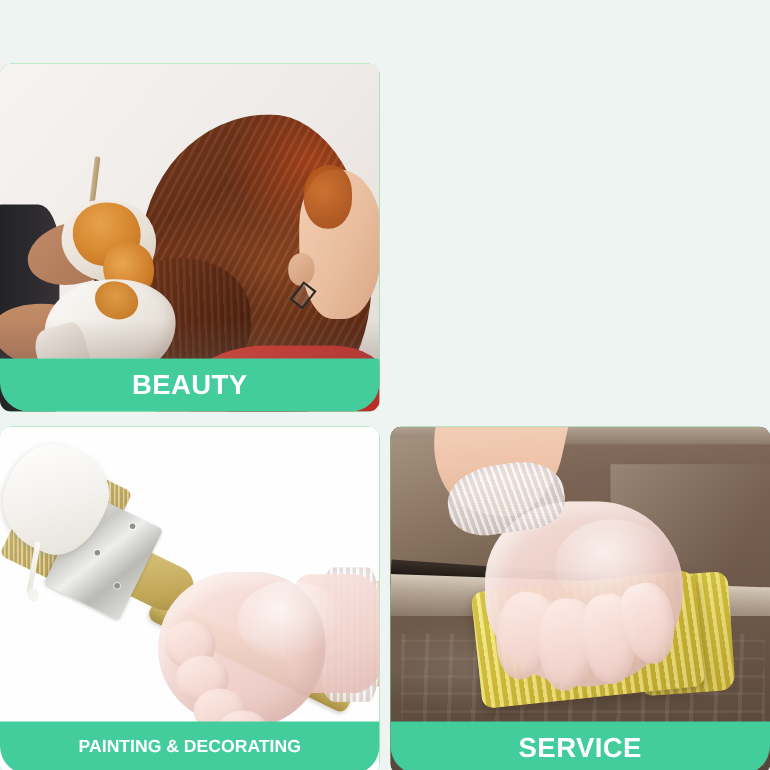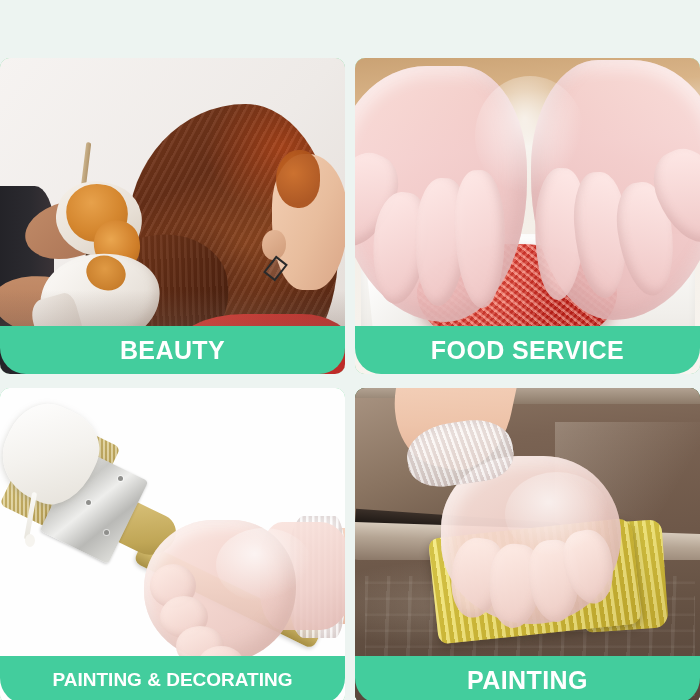--- a/index.html
+++ b/index.html
@@ -55,21 +55,21 @@
     border-bottom-right-radius:26px;
     display:flex;align-items:center;justify-content:center;
   }
   .banner span{
     color:#ffffff;
     font-weight:bold;
     font-size:25px;
     letter-spacing:0.4px;
     white-space:nowrap;
   }
-  .banner.wide span{font-size:19px;letter-spacing:0px;}
+  .banner.wide span{font-size:16px;letter-spacing:0px;}
 
   
   .p1{background:linear-gradient(160deg,#f3efec 0%,#ece7e3 45%,#e4ddd8 100%);}
   .p1 .wall{
     position:absolute;left:0;top:0;width:345px;height:316px;
     background:linear-gradient(130deg,#f6f3f1 0%,#eeeae7 55%,#e3dcd7 100%);
   }
   
   .p1 .torso{
     position:absolute;left:-26px;top:128px;width:80px;height:190px;
@@ -548,45 +548,20 @@
         <div class="glove-low"></div>
         <div class="dye-c"></div>
         <div class="glove-cuff"></div>
         <div class="shadow-bot"></div>
       </div>
       <div class="banner">
         <span>BEAUTY</span>
       </div>
     </div>
 
-    <div class="cell c2">
-      <div class="photo p2">
-        <div class="board"></div>
-        <div class="paper"></div>
-        <div class="paper-fold"></div>
-        <div class="patty"></div>
-        <div class="patty-tex"></div>
-        <div class="gl-l">
-          <div class="f thumb"></div>
-          <div class="f f1"></div>
-          <div class="f f2"></div>
-          <div class="f f3"></div>
-        </div>
-        <div class="gl-r">
-          <div class="f f1"></div>
-          <div class="f f2"></div>
-          <div class="f f3"></div>
-          <div class="f thumb"></div>
-        </div>
-        <div class="gl-gloss"></div>
-      </div>
-      <div class="banner">
-        <span>FOOD SERVICE</span>
-      </div>
-    </div>
 
     <div class="cell c3">
       <div class="photo p3">
         <div class="bg"></div>
         <div class="handle"></div>
         <div class="handle-hole"></div>
         <div class="neck"></div>
         <div class="bristles"></div>
         <div class="bristles-tex"></div>
         <div class="ferrule"></div>
@@ -630,18 +605,18 @@
         <div class="hand4"></div>
         <div class="fing g1"></div>
         <div class="fing g2"></div>
         <div class="fing g3"></div>
         <div class="fing g4"></div>
         <div class="cuff4"></div>
         <div class="cuff4-rib"></div>
         <div class="gloss4"></div>
       </div>
       <div class="banner">
-        <span>PAINTING</span>
+        <span>SERVICE</span>
       </div>
     </div>
 
   </div>
 </div>
 
 </body></html>

